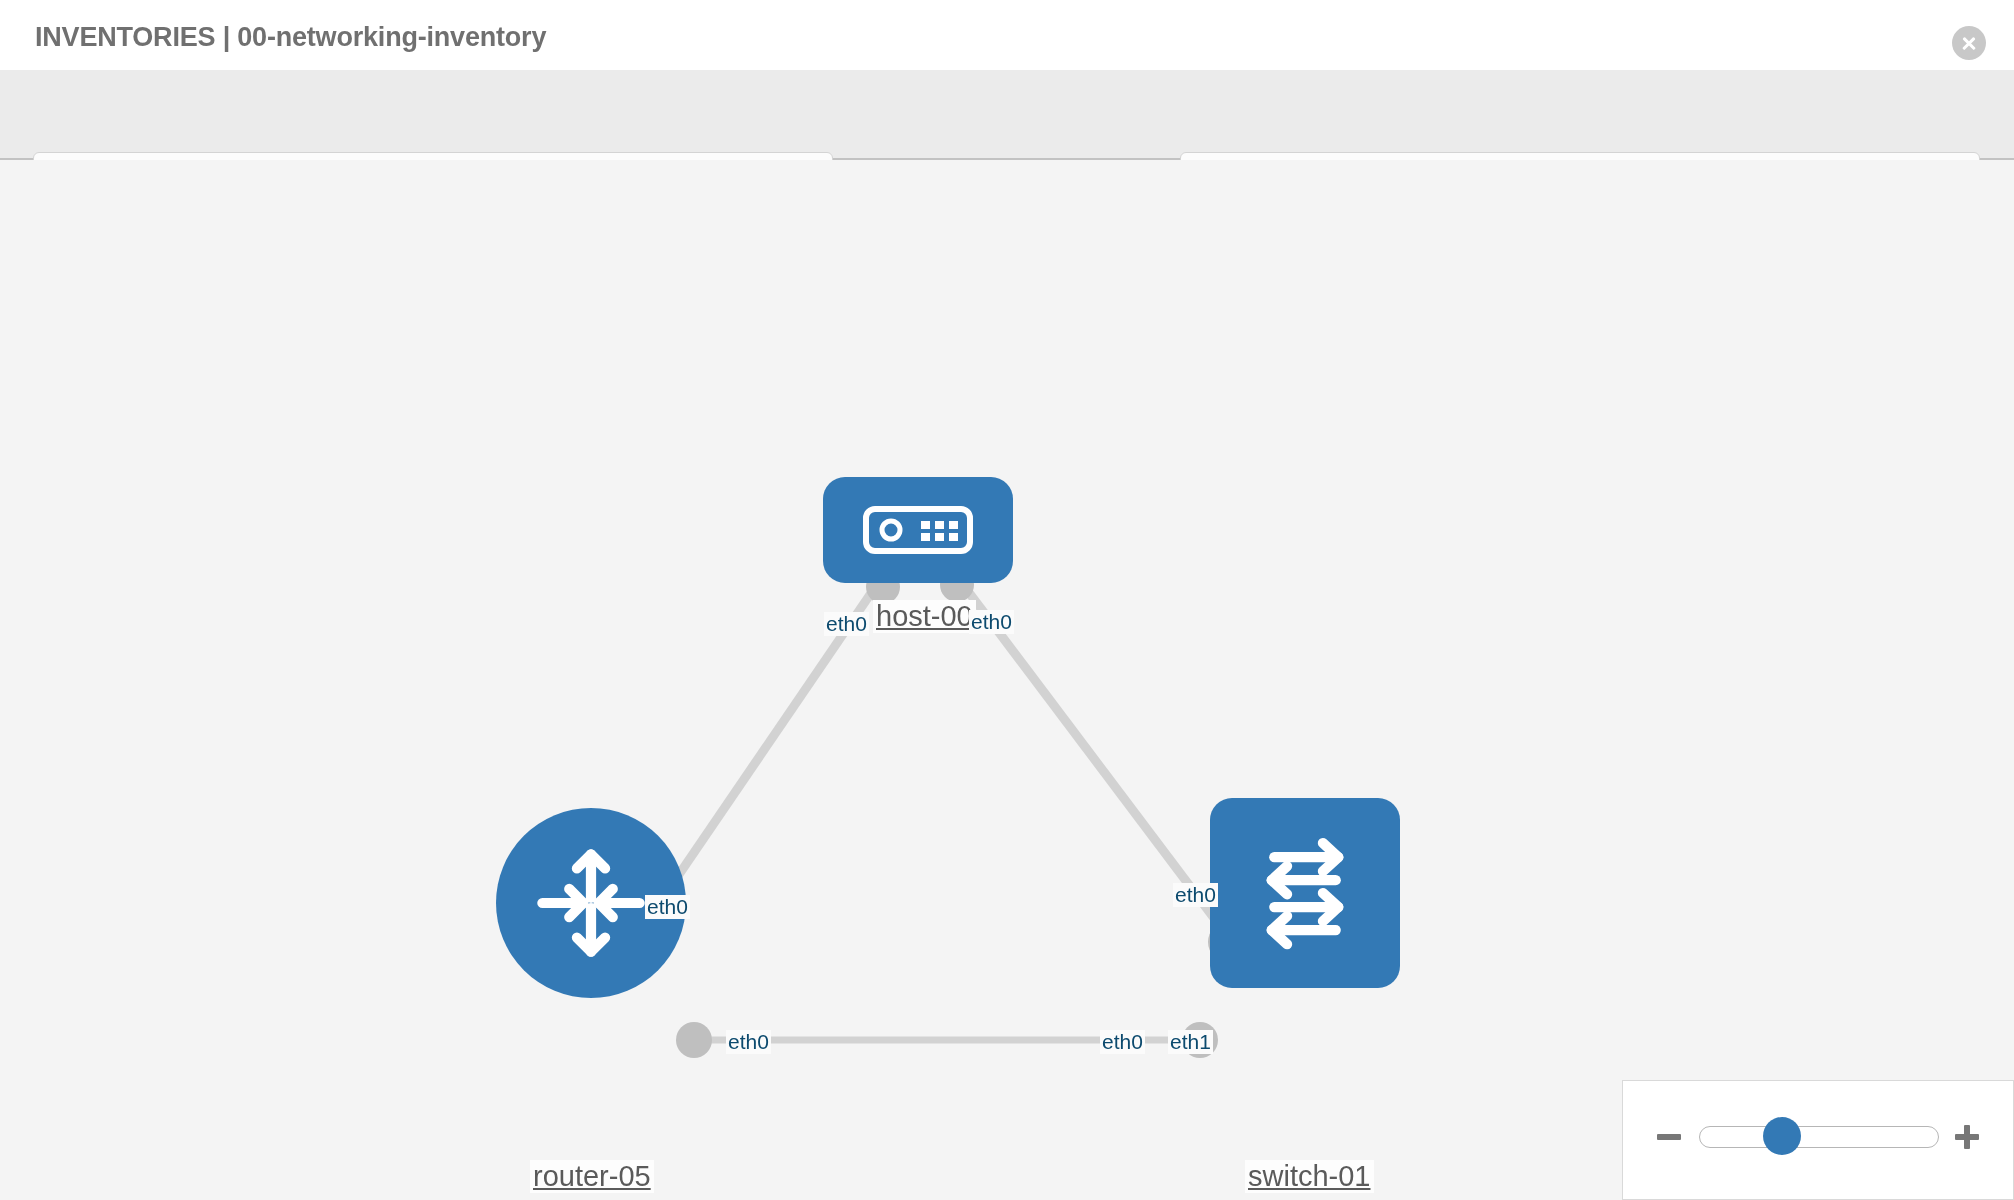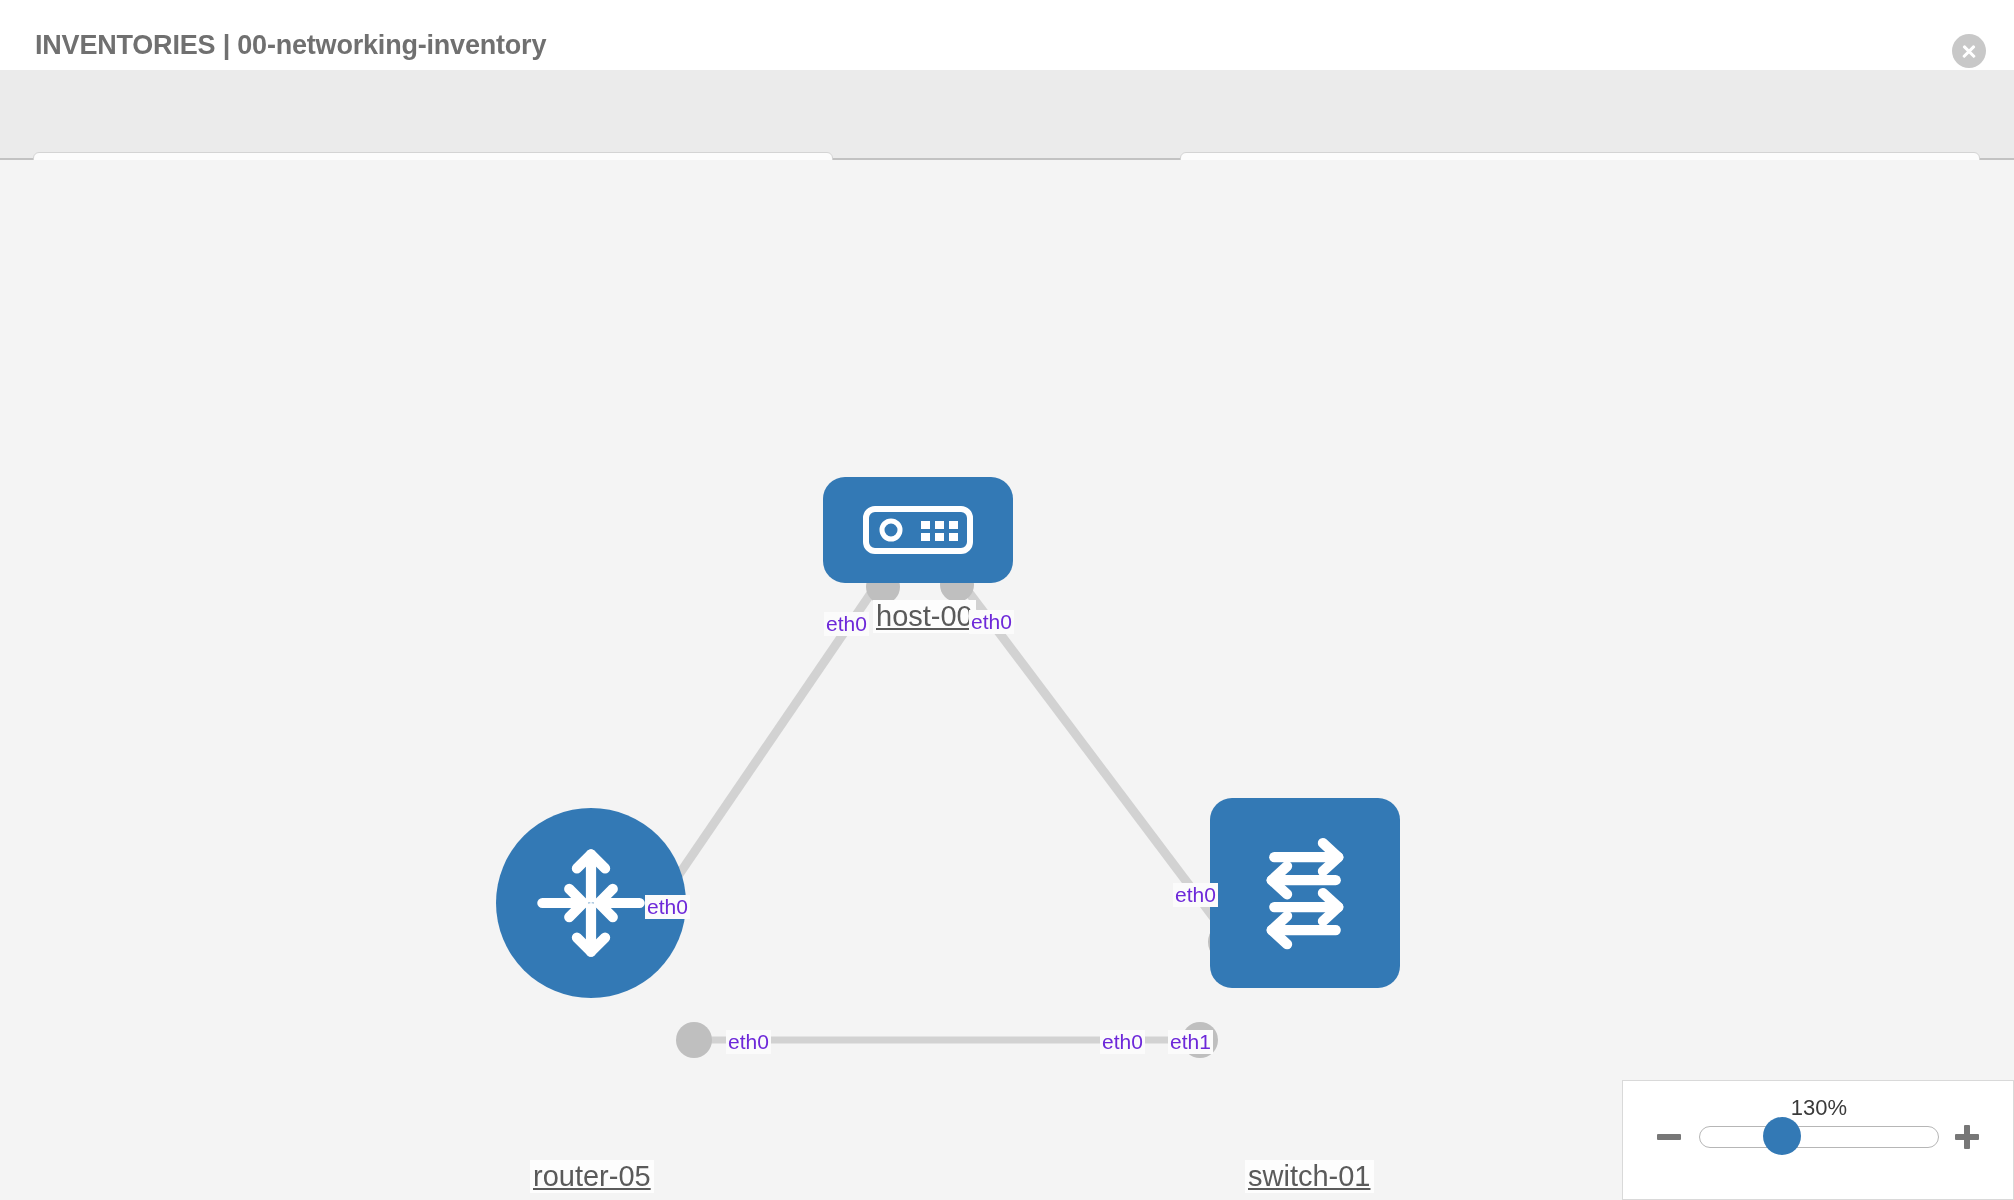--- a/index.html
+++ b/index.html
@@ -7,21 +7,21 @@
     margin: 0; padding: 0;
     width: 2014px; height: 1200px;
     overflow: hidden;
     background: #ffffff;
     font-family: "Liberation Sans", sans-serif;
   }
 
   
   .header {
     position: absolute;
-    left: 0; top: 16px;
+    left: 0; top: 8px;
     width: 2014px; height: 70px;
     background: #ffffff;
     border-bottom: 1px solid #d946ef;
   }
   .header-title {
     position: absolute;
     left: 35px; top: 14px;
     font-size: 27px;
     font-weight: bold;
     color: #707070;
@@ -141,21 +141,21 @@
     text-decoration: underline;
   }
   #label-host   { left: 873px; top: 440px; }
   #label-router { left: 530px; top: 1000px; }
   #label-switch { left: 1245px; top: 1000px; }
 
   
   .iface-label {
     position: absolute;
     font-size: 21px;
-    color: #6d28d9;
+    color: #0c4a6e;
     background: #fbfbfb;
     padding: 0 2px;
     white-space: nowrap;
     z-index: 8;
   }
   #iface-host-left   { left: 824px; top: 452px; }
   #iface-host-right  { left: 969px; top: 450px; }
   #iface-router-up   { left: 645px; top: 735px; }
   #iface-switch-up   { left: 1173px; top: 723px; }
   #iface-router-right{ left: 726px; top: 870px; }
@@ -347,18 +347,17 @@
   <div class="iface-label" id="iface-host-right">eth0</div>
   <div class="iface-label" id="iface-router-up">eth0</div>
   <div class="iface-label" id="iface-switch-up">eth0</div>
   <div class="iface-label" id="iface-router-right">eth0</div>
   <div class="iface-label" id="iface-switch-left-a">eth0</div>
   <div class="iface-label" id="iface-switch-left-b">eth1</div>
 
 </div>
 
 <div class="zoom-panel">
-  <div class="zoom-value">130%</div>
   <div class="zoom-minus"></div>
   <div class="zoom-track"></div>
   <div class="zoom-thumb"></div>
   <div class="zoom-plus"></div>
 </div>
 
 </body></html>

